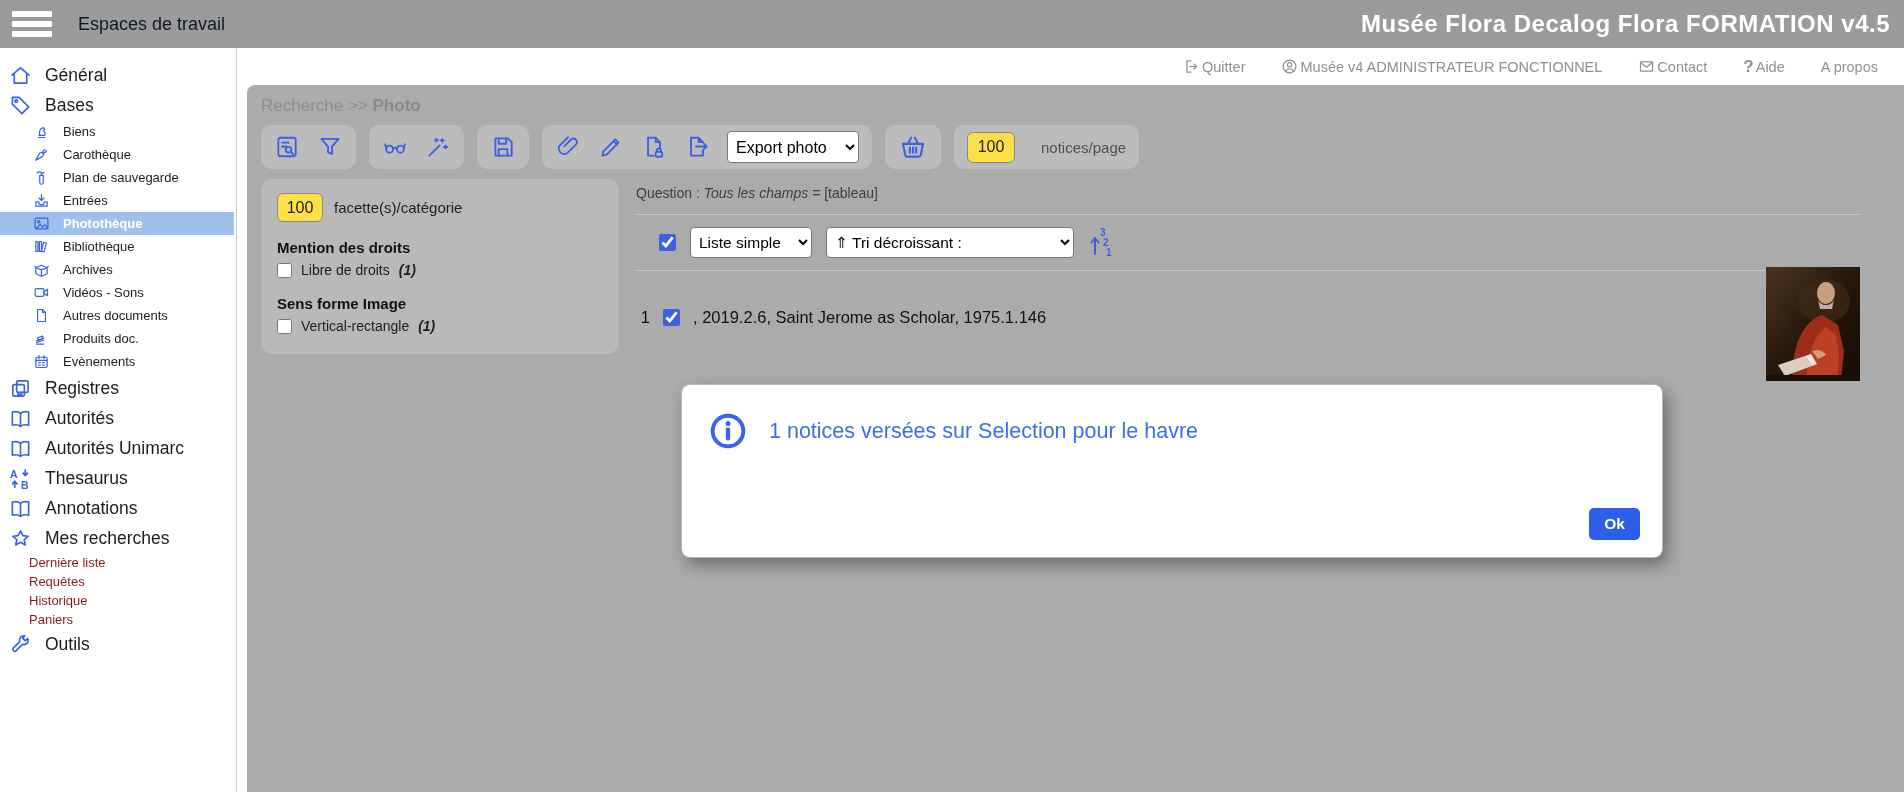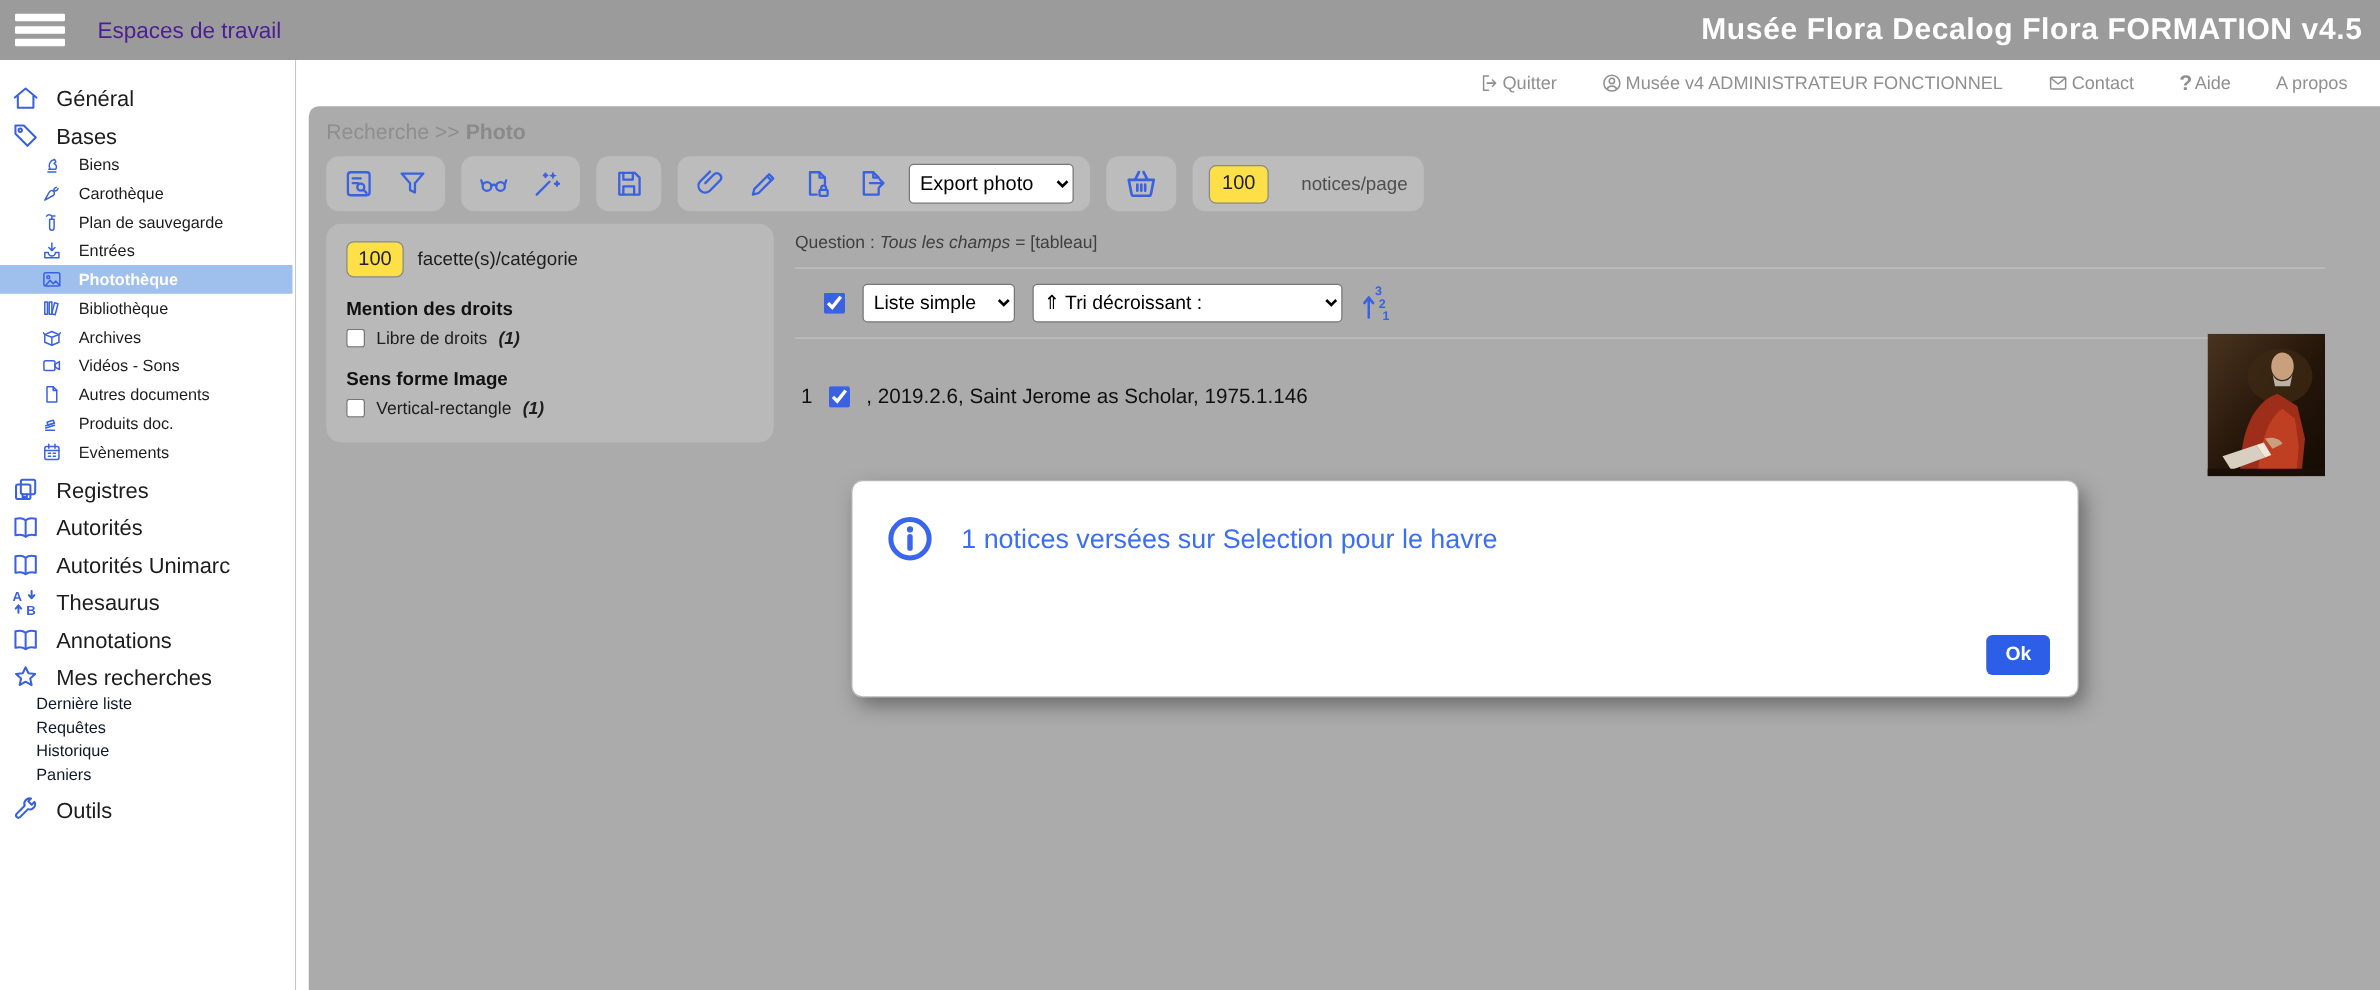--- a/index.html
+++ b/index.html
@@ -4,41 +4,41 @@
 <style>
   * { box-sizing: border-box; margin: 0; padding: 0; }
   html,body { width:1904px; height:792px; overflow:hidden; background:#fff;
     font-family:"Liberation Sans", sans-serif; }
 
   
   .topbar { height:48px; background:#9b9b9b; display:flex; align-items:center; }
   .hamburger { width:40px; height:26px; margin-left:12px; display:flex; flex-direction:column;
     justify-content:space-between; cursor:pointer; }
   .hamburger span { display:block; height:6px; background:#fff; border-radius:1px; }
-  .workspace { color:#4c1d95; font-size:18px; margin-left:26px; }
+  .workspace { color:#0f172a; font-size:18px; margin-left:26px; }
   .apptitle { margin-left:auto; margin-right:14px; color:#fff; font-weight:bold; font-size:24px; letter-spacing:.5px; }
 
   
   .shell { display:flex; height:744px; }
   .sidebar { width:237px; background:#fff; border-right:1px solid #c9c9c9; padding-top:12px; overflow:hidden; }
   .rightcol { flex:1; display:flex; flex-direction:column; background:#fff; }
   .utilbar { height:37px; display:flex; align-items:center; justify-content:flex-end;
     gap:36px; padding-right:26px; color:#8f8f8f; font-size:14.5px; }
   .utilitem { display:flex; align-items:center; gap:2px; cursor:pointer; }
   .utilitem .icn { width:17px; height:17px; color:#8f8f8f; }
   .qmark { font-size:17px; font-weight:bold; }
 
   
   .side-item { display:flex; align-items:center; cursor:pointer; color:#1c1c1c; }
   .side-item .sicn { color:#3a62e0; flex:0 0 auto; }
-  .side-item.lvl0 { height:30px; padding-left:9px; font-size:17.5px; gap:13px;align-items:flex-end; }
+  .side-item.lvl0 { height:30px; padding-left:9px; font-size:17.5px; gap:13px; }
   .side-item.lvl0 .sicn { width:23px; height:23px; }
   .side-item.lvl1 { height:23px; padding-left:33px; font-size:13px; gap:13px; }
   .side-item.lvl1 .sicn { width:17px; height:17px; }
-  .side-item.lvl2 { height:19px; padding-left:29px; font-size:13px; color:#0f172a; }
+  .side-item.lvl2 { height:19px; padding-left:29px; font-size:13px; color:#7f1d1d; }
   .side-item.active { background:#9fbfed; color:#fff; font-weight:bold; margin-right:2px; }
   .sicn svg, .icn svg { width:100%; height:100%; display:block; }
 
   
   .content { flex:1; background:#ababab; margin-left:10px; border-top-left-radius:8px;
     padding:11px 0 0 14px; position:relative; }
   .breadcrumb { color:#8e8e8e; font-size:17px; }
   .breadcrumb b { color:#8a8a8a; }
 
   .toolbar { margin-top:9px; display:flex; align-items:flex-end; gap:13px; }

